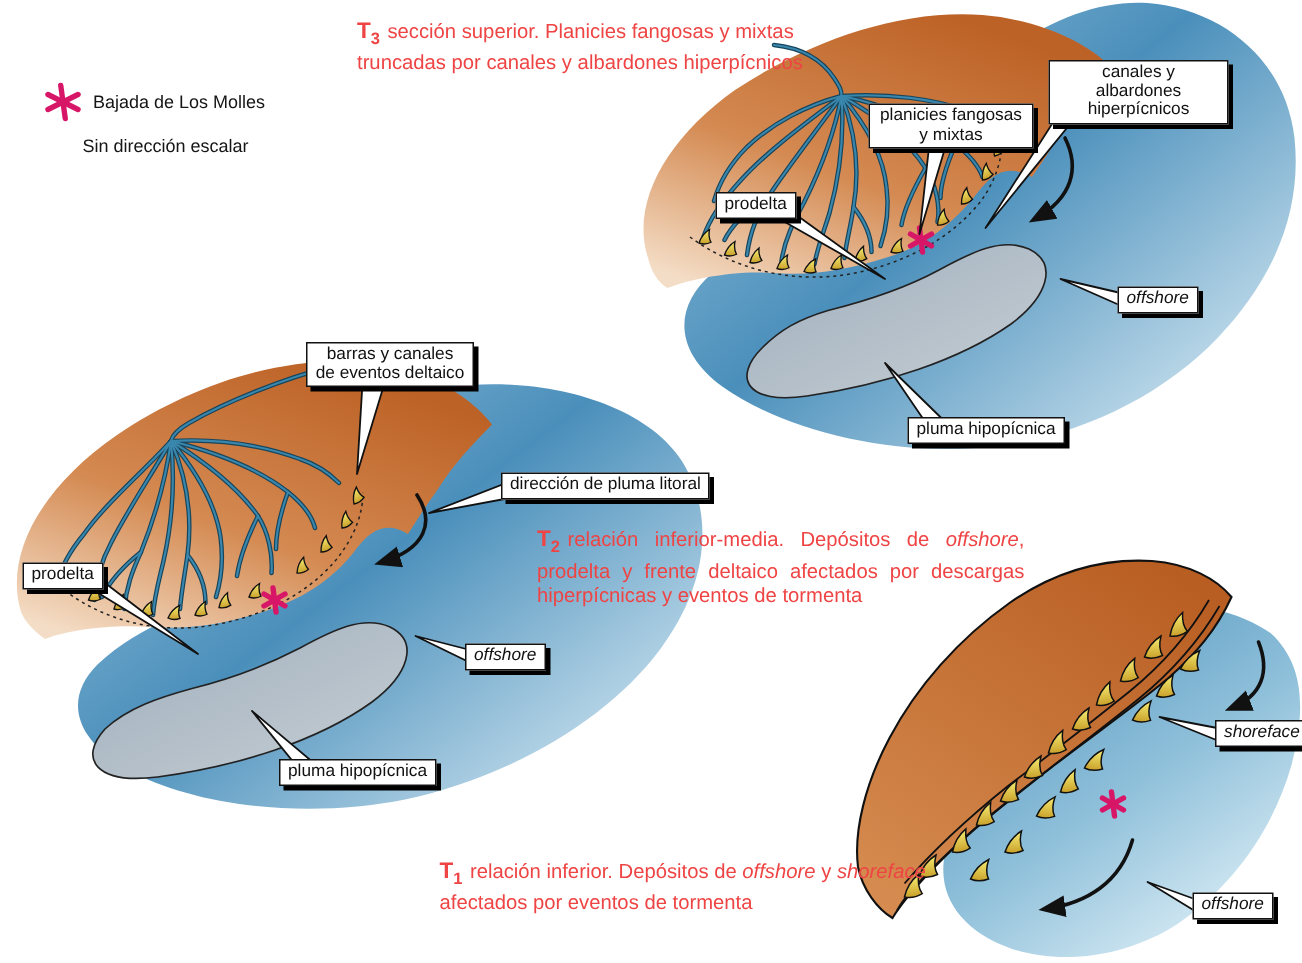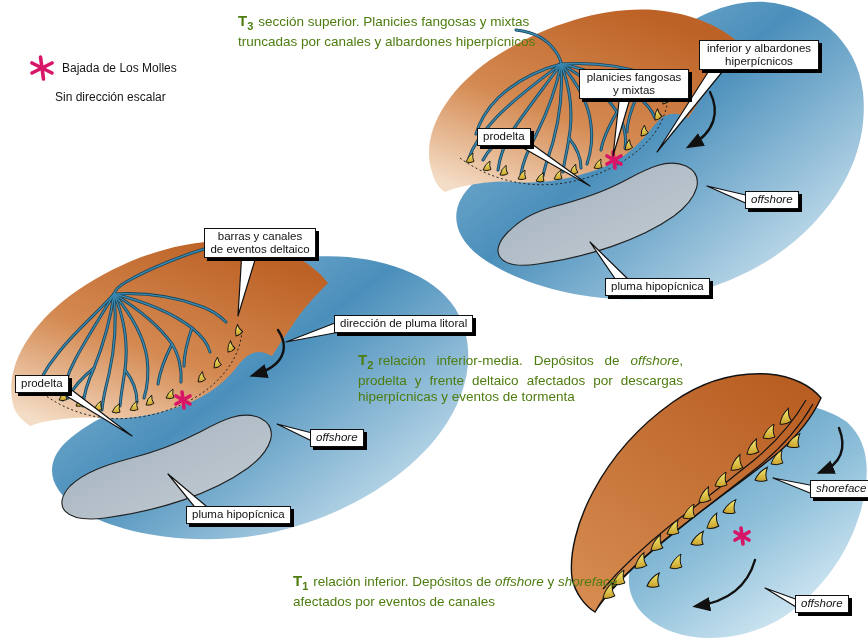--- a/index.html
+++ b/index.html
@@ -1,20 +1,20 @@
 <!DOCTYPE html>
 <html><head>
 <meta charset="utf-8">
 <style>
   html,body{margin:0;padding:0;background:#fff;}
   #canvas{position:relative;width:868px;height:642px;background:#fff;overflow:hidden;
           font-family:"Liberation Sans",sans-serif;color:#111;}
   .panel{position:absolute;}
   
-  .caption{position:absolute;font-size:13.5px;line-height:16px;color:#4d7c0f;}
+  .caption{position:absolute;font-size:13.5px;line-height:16px;color:#ef4444;}
   .caption .tl{font-weight:bold;font-size:15px;margin-right:5px;}
   .caption .tl sub{font-size:11px;font-weight:bold;}
   .caption .it{font-style:italic;}
   .just{text-align:justify;}
   
   .legend-label{position:absolute;font-size:12px;color:#151515;}
   
   .callout{position:absolute;background:#fff;border:1.6px solid #111;box-shadow:3px 3px 0 #000;
            padding:1px 5px 2px 5px;font-size:11.5px;line-height:12.5px;text-align:center;color:#111;
            white-space:nowrap;}
@@ -290,24 +290,24 @@
 
   <div class="caption" style="left:238px;top:13px;width:345px;">
     <span class="tl"><span>T</span><sub>3</sub></span><span>sección superior. Planicies fangosas y mixtas truncadas por canales y albardones hiperpícnicos</span>
   </div>
 
   <div class="caption just" style="left:358px;top:352px;width:325px;">
     <span class="tl"><span>T</span><sub>2</sub></span><span>relación inferior-media. Depósitos de </span><span class="it">offshore</span><span>, prodelta y frente deltaico afectados por descargas hiperpícnicas y eventos de tormenta</span>
   </div>
 
   <div class="caption" style="left:293px;top:573px;width:330px;">
-    <span class="tl"><span>T</span><sub>1</sub></span><span>relación inferior. Depósitos de </span><span class="it">offshore</span><span> y </span><span class="it">shoreface</span><span> afectados por eventos de canales</span>
+    <span class="tl"><span>T</span><sub>1</sub></span><span>relación inferior. Depósitos de </span><span class="it">offshore</span><span> y </span><span class="it">shoreface</span><span> afectados por eventos de tormenta</span>
   </div>
 
-  <div class="callout wrap" style="left:699px;top:40px;width:108px;"><span>inferior y albardones hiperpícnicos</span></div>
+  <div class="callout wrap" style="left:699px;top:40px;width:108px;"><span>canales y albardones hiperpícnicos</span></div>
   <div class="callout wrap" style="left:579px;top:69px;width:98px;"><span>planicies fangosas y mixtas</span></div>
   <div class="callout" style="left:477px;top:128px;"><span>prodelta</span></div>
   <div class="callout it" style="left:745px;top:191px;"><span>offshore</span></div>
   <div class="callout" style="left:605px;top:278px;"><span>pluma hipopícnica</span></div>
 
   <div class="callout wrap" style="left:204px;top:228px;width:100px;"><span>barras y canales de eventos deltaico</span></div>
   <div class="callout" style="left:334px;top:315px;"><span>dirección de pluma litoral</span></div>
   <div class="callout" style="left:15px;top:375px;"><span>prodelta</span></div>
   <div class="callout it" style="left:310px;top:429px;"><span>offshore</span></div>
   <div class="callout" style="left:186px;top:506px;"><span>pluma hipopícnica</span></div>

